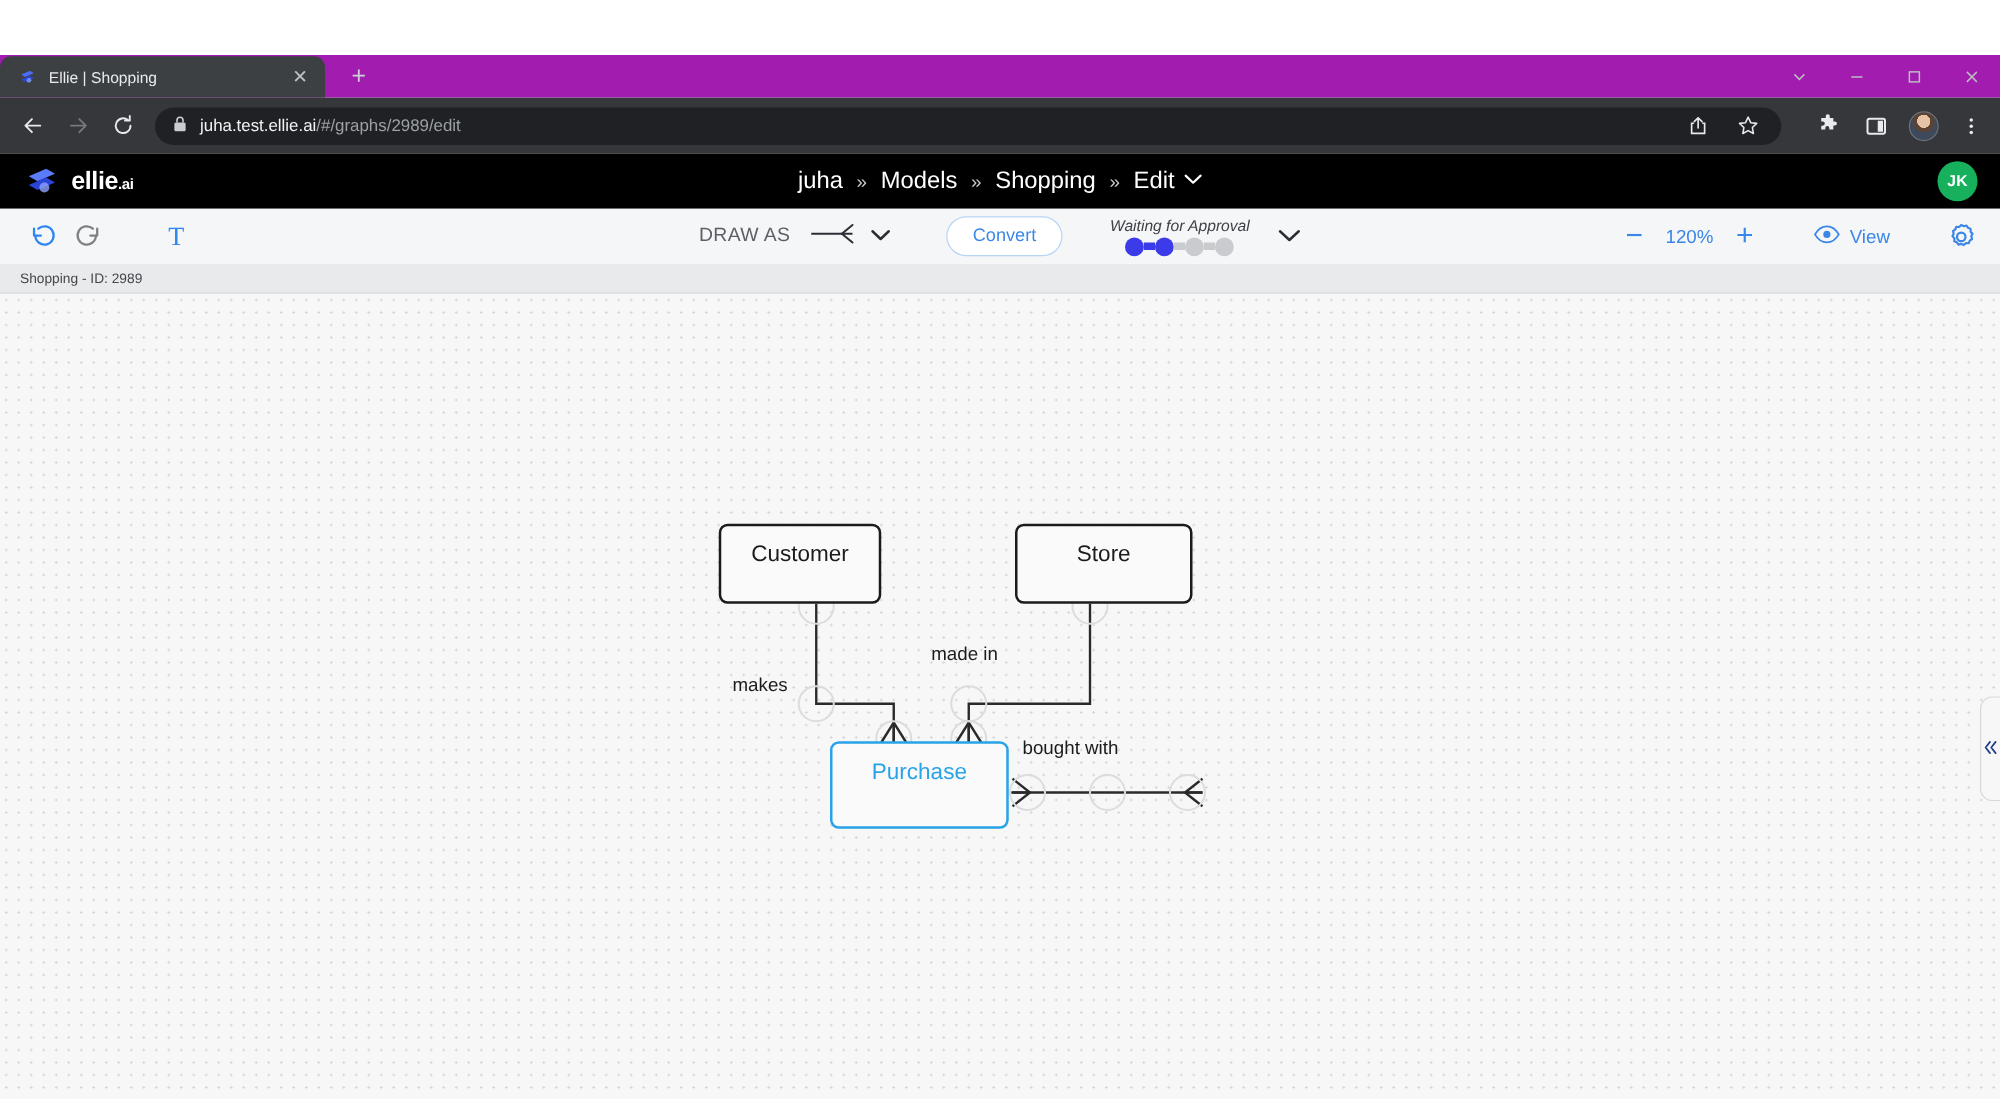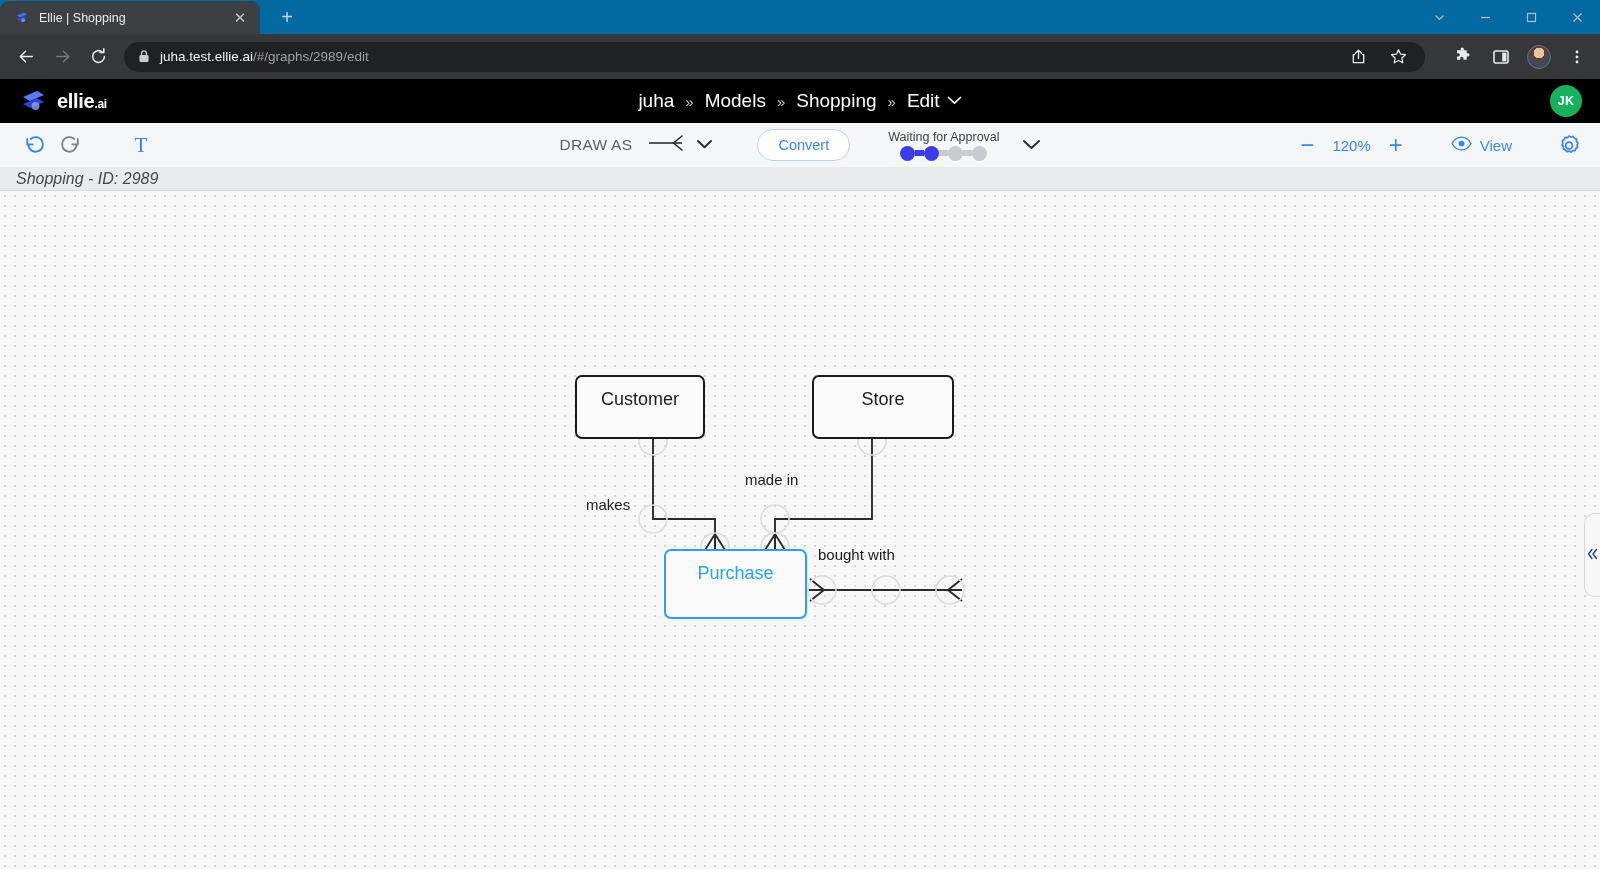--- a/index.html
+++ b/index.html
@@ -7,24 +7,25 @@
   html, body {
     width: 1600px; height: 879px;
     overflow: hidden;
     font-family: "Liberation Sans", sans-serif;
     background: #ffffff;
   }
 
   
   .browser-tabstrip {
     height: 34px;
-    background: #0369a1;
+    background: #a21caf;
     display: flex;
     align-items: flex-end;
     position: relative;
+    margin-top: 44px;
   }
   .tab {
     height: 33px;
     width: 260px;
     background: #3c4043;
     border-radius: 9px 9px 0 0;
     display: flex;
     align-items: center;
     padding: 0 10px 0 14px;
     gap: 9px;
@@ -175,21 +176,21 @@
   .convert-btn {
     border: 1px solid #b8d5f5;
     border-radius: 18px;
     color: #3b87e8;
     font-size: 14.5px;
     padding: 7px 20px;
     background: #ffffff;
     margin-right: 38px;
   }
   .approval { display: flex; flex-direction: column; align-items: center; gap: 2px; margin-right: 22px; }
-  .approval-text { color: #3e4247; font-size: 12.5px; }
+  .approval-text { color: #3e4247; font-size: 12.5px; font-style: italic; }
   .approval-dots { display: flex; align-items: center; }
   .dot { width: 15px; height: 15px; border-radius: 50%; }
   .dot.on { background: #3b3bea; }
   .dot.off { background: #c9cbce; }
   .dot-link { width: 9px; height: 6px; }
   .dot-link.on { background: #3b3bea; }
   .dot-link.off { background: #c9cbce; }
   .approval-caret { color: #3b3f44; font-size: 13px; }
 
   .toolbar-right { margin-left: auto; display: flex; align-items: center; gap: 0; z-index: 2; }
@@ -207,21 +208,21 @@
   .gear-btn { color: #3b87e8; display: flex; align-items: center; }
 
   
   .sub-header {
     height: 24px;
     background: #e9eaec;
     display: flex; align-items: center;
     padding: 0 16px;
     border-bottom: 1px solid #d6d8da;
   }
-  .sub-header-text { color: #44484d; font-size: 16px; font-style: italic; }
+  .sub-header-text { color: #44484d; font-size: 11px; }
 
   
   .canvas {
     position: relative;
     height: calc(879px - 34px - 45px - 54px - 44px - 24px);
     background-color: #f7f7f7;
     background-image: radial-gradient(#d6d6d6 0.9px, transparent 1px);
     background-size: 10px 10px;
     overflow: hidden;
   }

